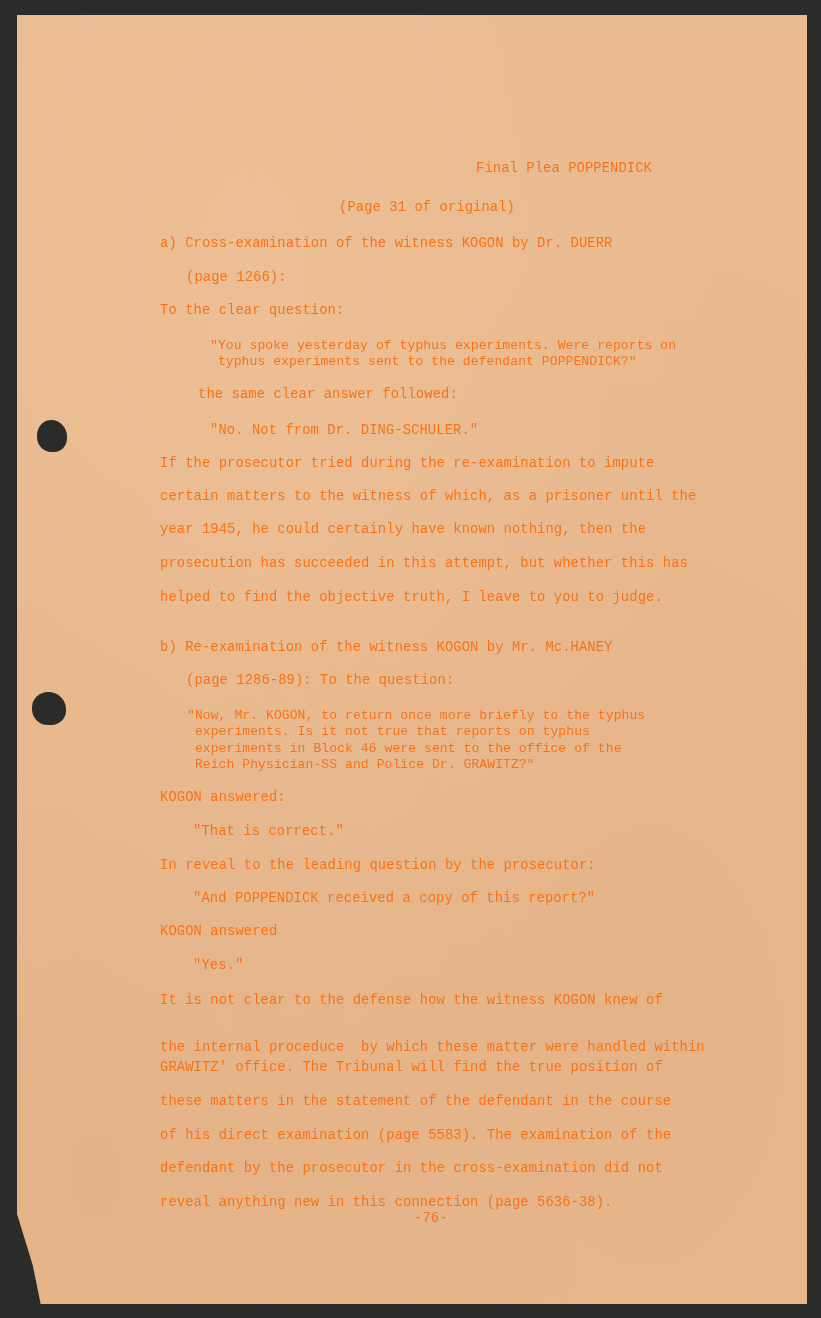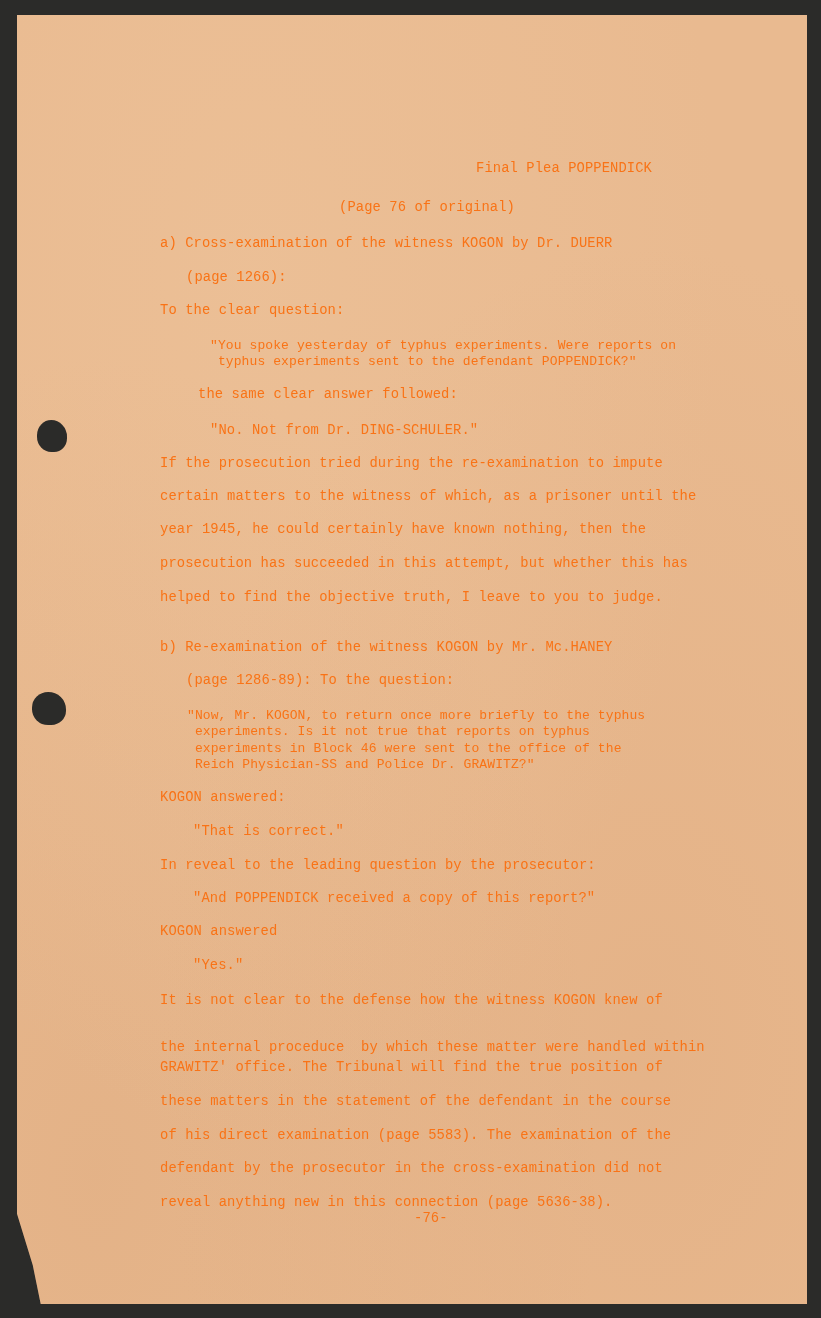--- a/index.html
+++ b/index.html
@@ -30,31 +30,31 @@
     .q { font-size: 13px; line-height: 16px; }
   </style>
 </head>
 <body>
 
 <div class="paper"></div>
 <div class="hole" style="left:37px;top:420px;width:30px;height:32px;"></div>
 <div class="hole" style="left:32px;top:692px;width:34px;height:33px;"></div>
 
 <div class="line" style="left:476px;top:161px;">Final Plea POPPENDICK</div>
-<div class="line" style="left:339px;top:200px;">(Page 76 of original)</div>
+<div class="line" style="left:339px;top:200px;">(Page 31 of original)</div>
 
 <div class="line" style="left:160px;top:236px;">a) Cross-examination of the witness KOGON by Dr. DUERR</div>
 <div class="line" style="left:186px;top:270px;">(page 1266):</div>
 <div class="line" style="left:160px;top:303px;">To the clear question:</div>
 <div class="line q" style="left:210px;top:338px;">"You spoke yesterday of typhus experiments. Were reports on</div>
 <div class="line q" style="left:210px;top:354px;"> typhus experiments sent to the defendant POPPENDICK?"</div>
 <div class="line" style="left:160px;top:387px;margin-left:38px;">the same clear answer followed:</div>
 <div class="line" style="left:210px;top:423px;">"No. Not from Dr. DING-SCHULER."</div>
 
-<div class="line" style="left:160px;top:456px;">If the prosecution tried during the re-examination to impute</div>
+<div class="line" style="left:160px;top:456px;">If the prosecutor tried during the re-examination to impute</div>
 <div class="line" style="left:160px;top:489px;">certain matters to the witness of which, as a prisoner until the</div>
 <div class="line" style="left:160px;top:522px;">year 1945, he could certainly have known nothing, then the</div>
 <div class="line" style="left:160px;top:556px;">prosecution has succeeded in this attempt, but whether this has</div>
 <div class="line" style="left:160px;top:590px;font-family:Liberation Mono, monospace;">helped to find the objective truth, I leave to you to judge.</div>
 
 <div class="line" style="left:160px;top:640px;">b) Re-examination of the witness KOGON by Mr. Mc.HANEY</div>
 <div class="line" style="left:186px;top:673px;">(page 1286-89): To the question:</div>
 <div class="line q" style="left:187px;top:708px;">"Now, Mr. KOGON, to return once more briefly to the typhus</div>
 <div class="line q" style="left:187px;top:724px;"> experiments. Is it not true that reports on typhus</div>
 <div class="line q" style="left:187px;top:741px;"> experiments in Block 46 were sent to the office of the</div>

